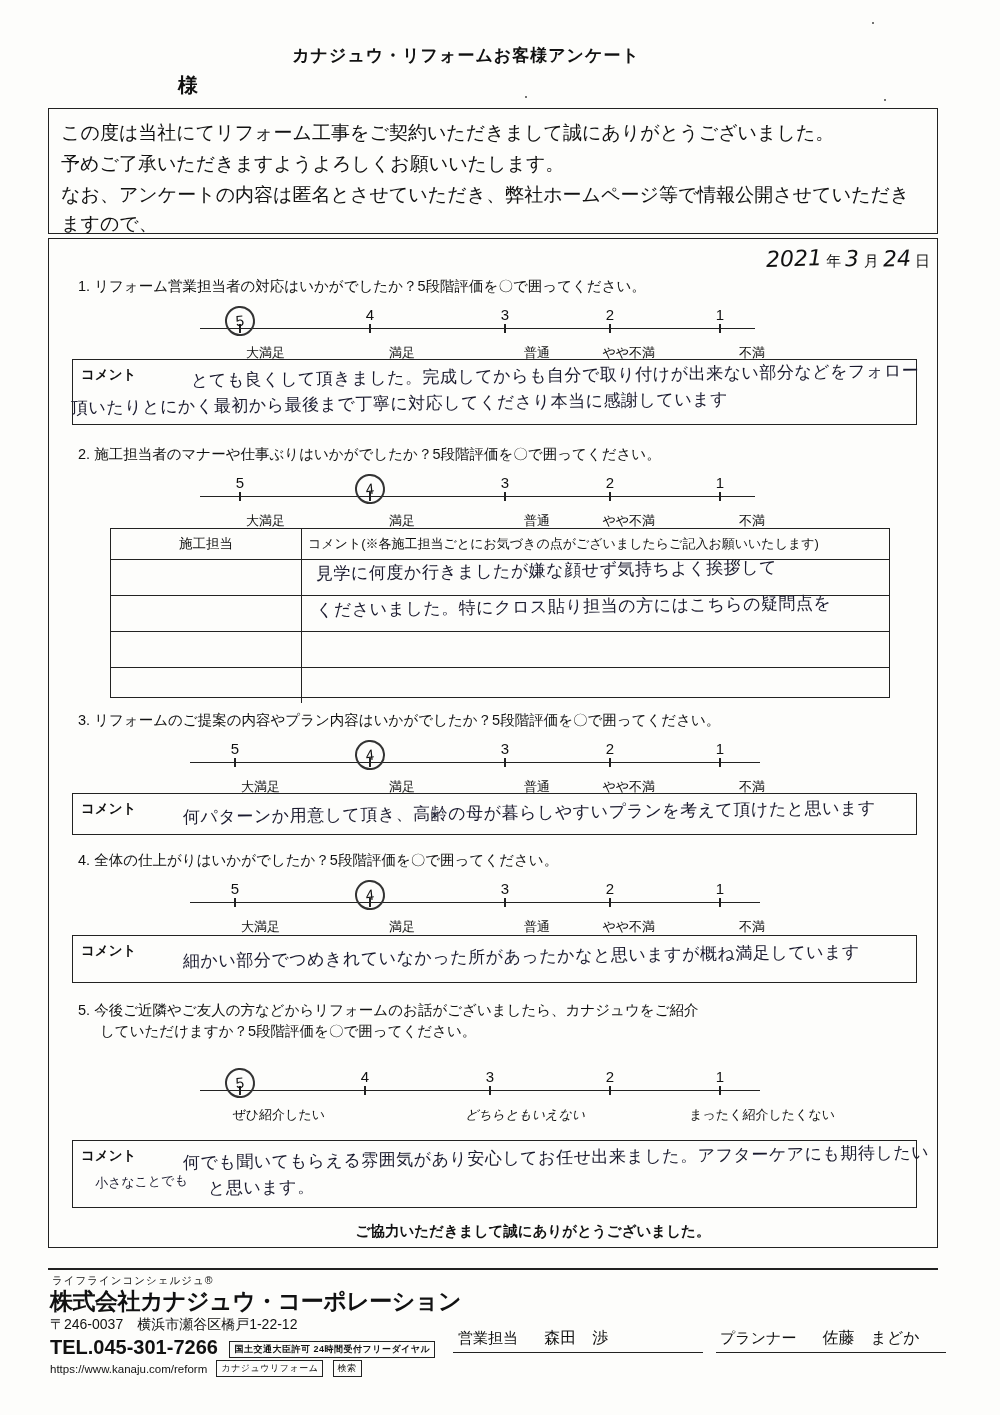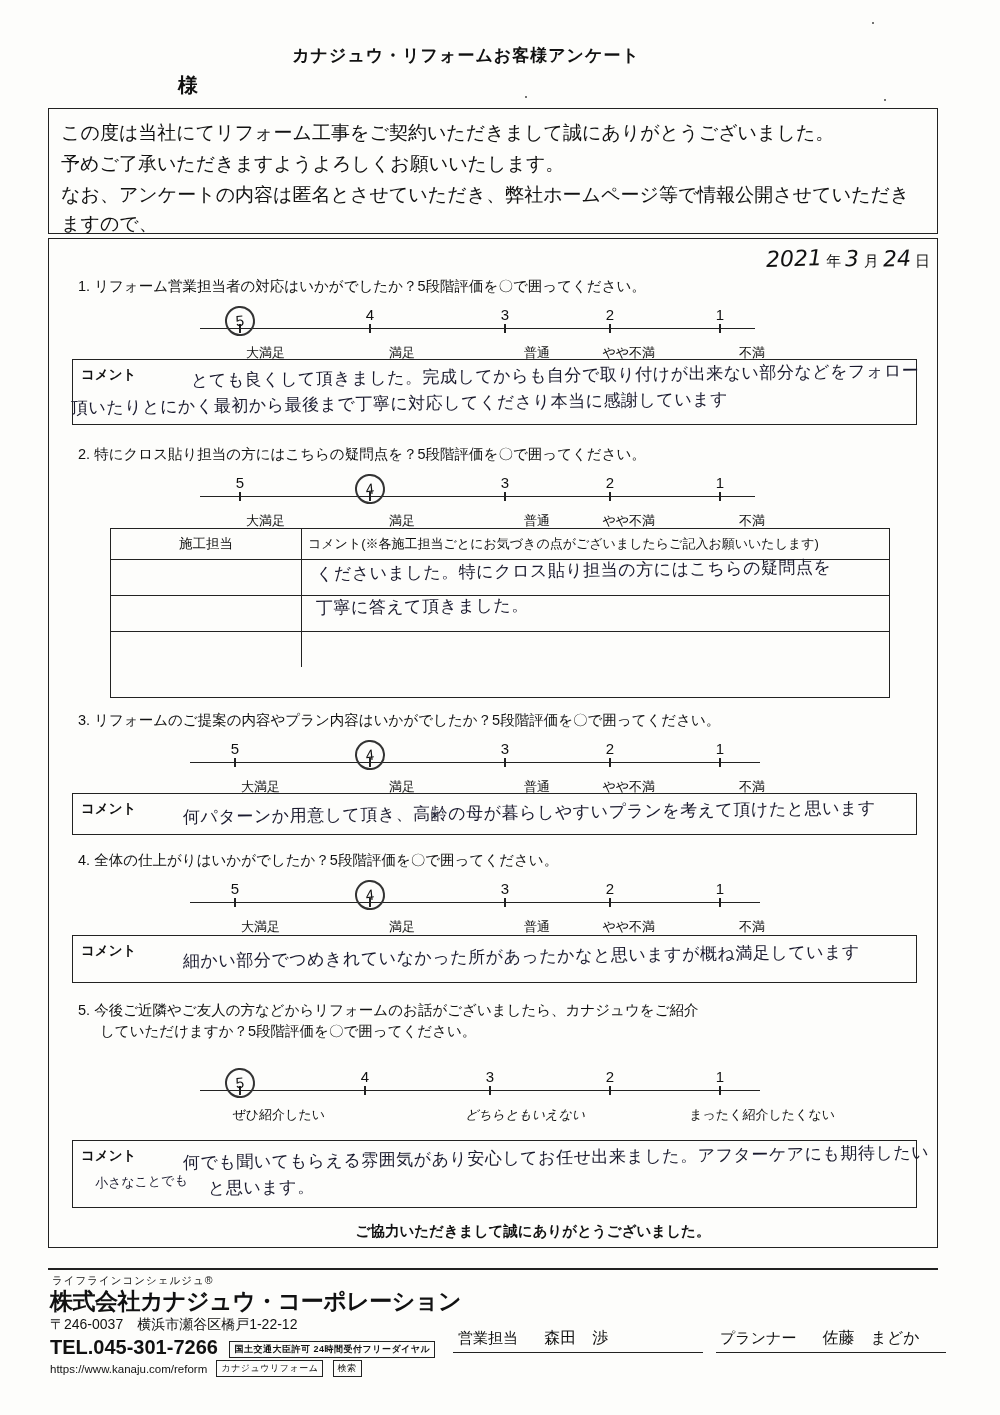--- a/index.html
+++ b/index.html
@@ -351,21 +351,21 @@
     </div>
   </div>
   <div class="cbox" style="top:359px;left:72px;width:845px;height:66px;">
     <span class="clabel">コメント</span>
     <div class="hand" style="position:absolute;top:1px;left:118px;white-space:nowrap;">とても良くして頂きました。完成してからも自分で取り付けが出来ない部分などをフォロー</div>
     <div class="hand" style="position:absolute;top:29px;left:-2px;white-space:nowrap;">頂いたりとにかく最初から最後まで丁寧に対応してくださり本当に感謝しています</div>
   </div>
 
   <div class="q" style="top:444px;left:78px;width:820px;">
     <span>2.</span>
-    <span>特にクロス貼り担当の方にはこちらの疑問点を？5段階評価を〇で囲ってください。</span>
+    <span>施工担当者のマナーや仕事ぶりはいかがでしたか？5段階評価を〇で囲ってください。</span>
   </div>
   <div class="scale" style="top:474px;left:200px;width:555px;">
     <div class="axis"></div>
     <div class="pt" style="left:40px;">
       <span class="num">5</span>
       <span class="tick"></span>
       <span class="lab">大満足</span>
     </div>
     <div class="pt circled" style="left:170px;">
       <span class="num">4</span>
@@ -385,32 +385,35 @@
     <div class="pt" style="left:520px;">
       <span class="num">1</span>
       <span class="tick"></span>
       <span class="lab">不満</span>
     </div>
   </div>
   <div class="tbl" style="top:528px;left:110px;width:780px;height:170px;">
     <div class="head">
       <div class="c1">施工担当</div>
       <div class="c2">コメント(※各施工担当ごとにお気づきの点がございましたらご記入お願いいたします)</div>
+    </div>
+    <div class="row">
+      <div class="c1"></div>
+      <div class="c2">
+        <span class="hand">見学に何度か行きましたが嫌な顔せず気持ちよく挨拶して</span>
+      </div>
     </div>
     <div class="row">
       <div class="c1"></div>
       <div class="c2">
         <span class="hand">くださいました。特にクロス貼り担当の方にはこちらの疑問点を</span>
       </div>
     </div>
     <div class="row">
       <div class="c1"></div>
-      <div class="c2">
-        <span class="hand">丁寧に答えて頂きました。</span>
-      </div>
     </div>
     <div class="row">
       <div class="c1"></div>
       <div class="c2">
         <span class="hand"></span>
       </div>
     </div>
   </div>
 
   <div class="q" style="top:710px;left:78px;width:840px;">

